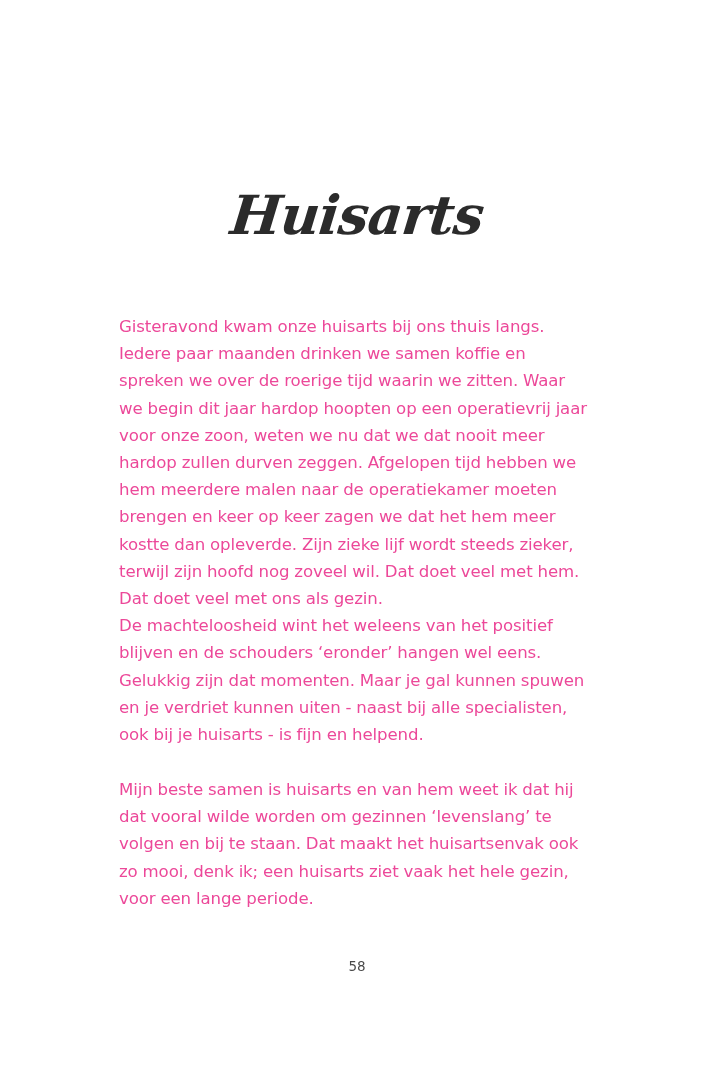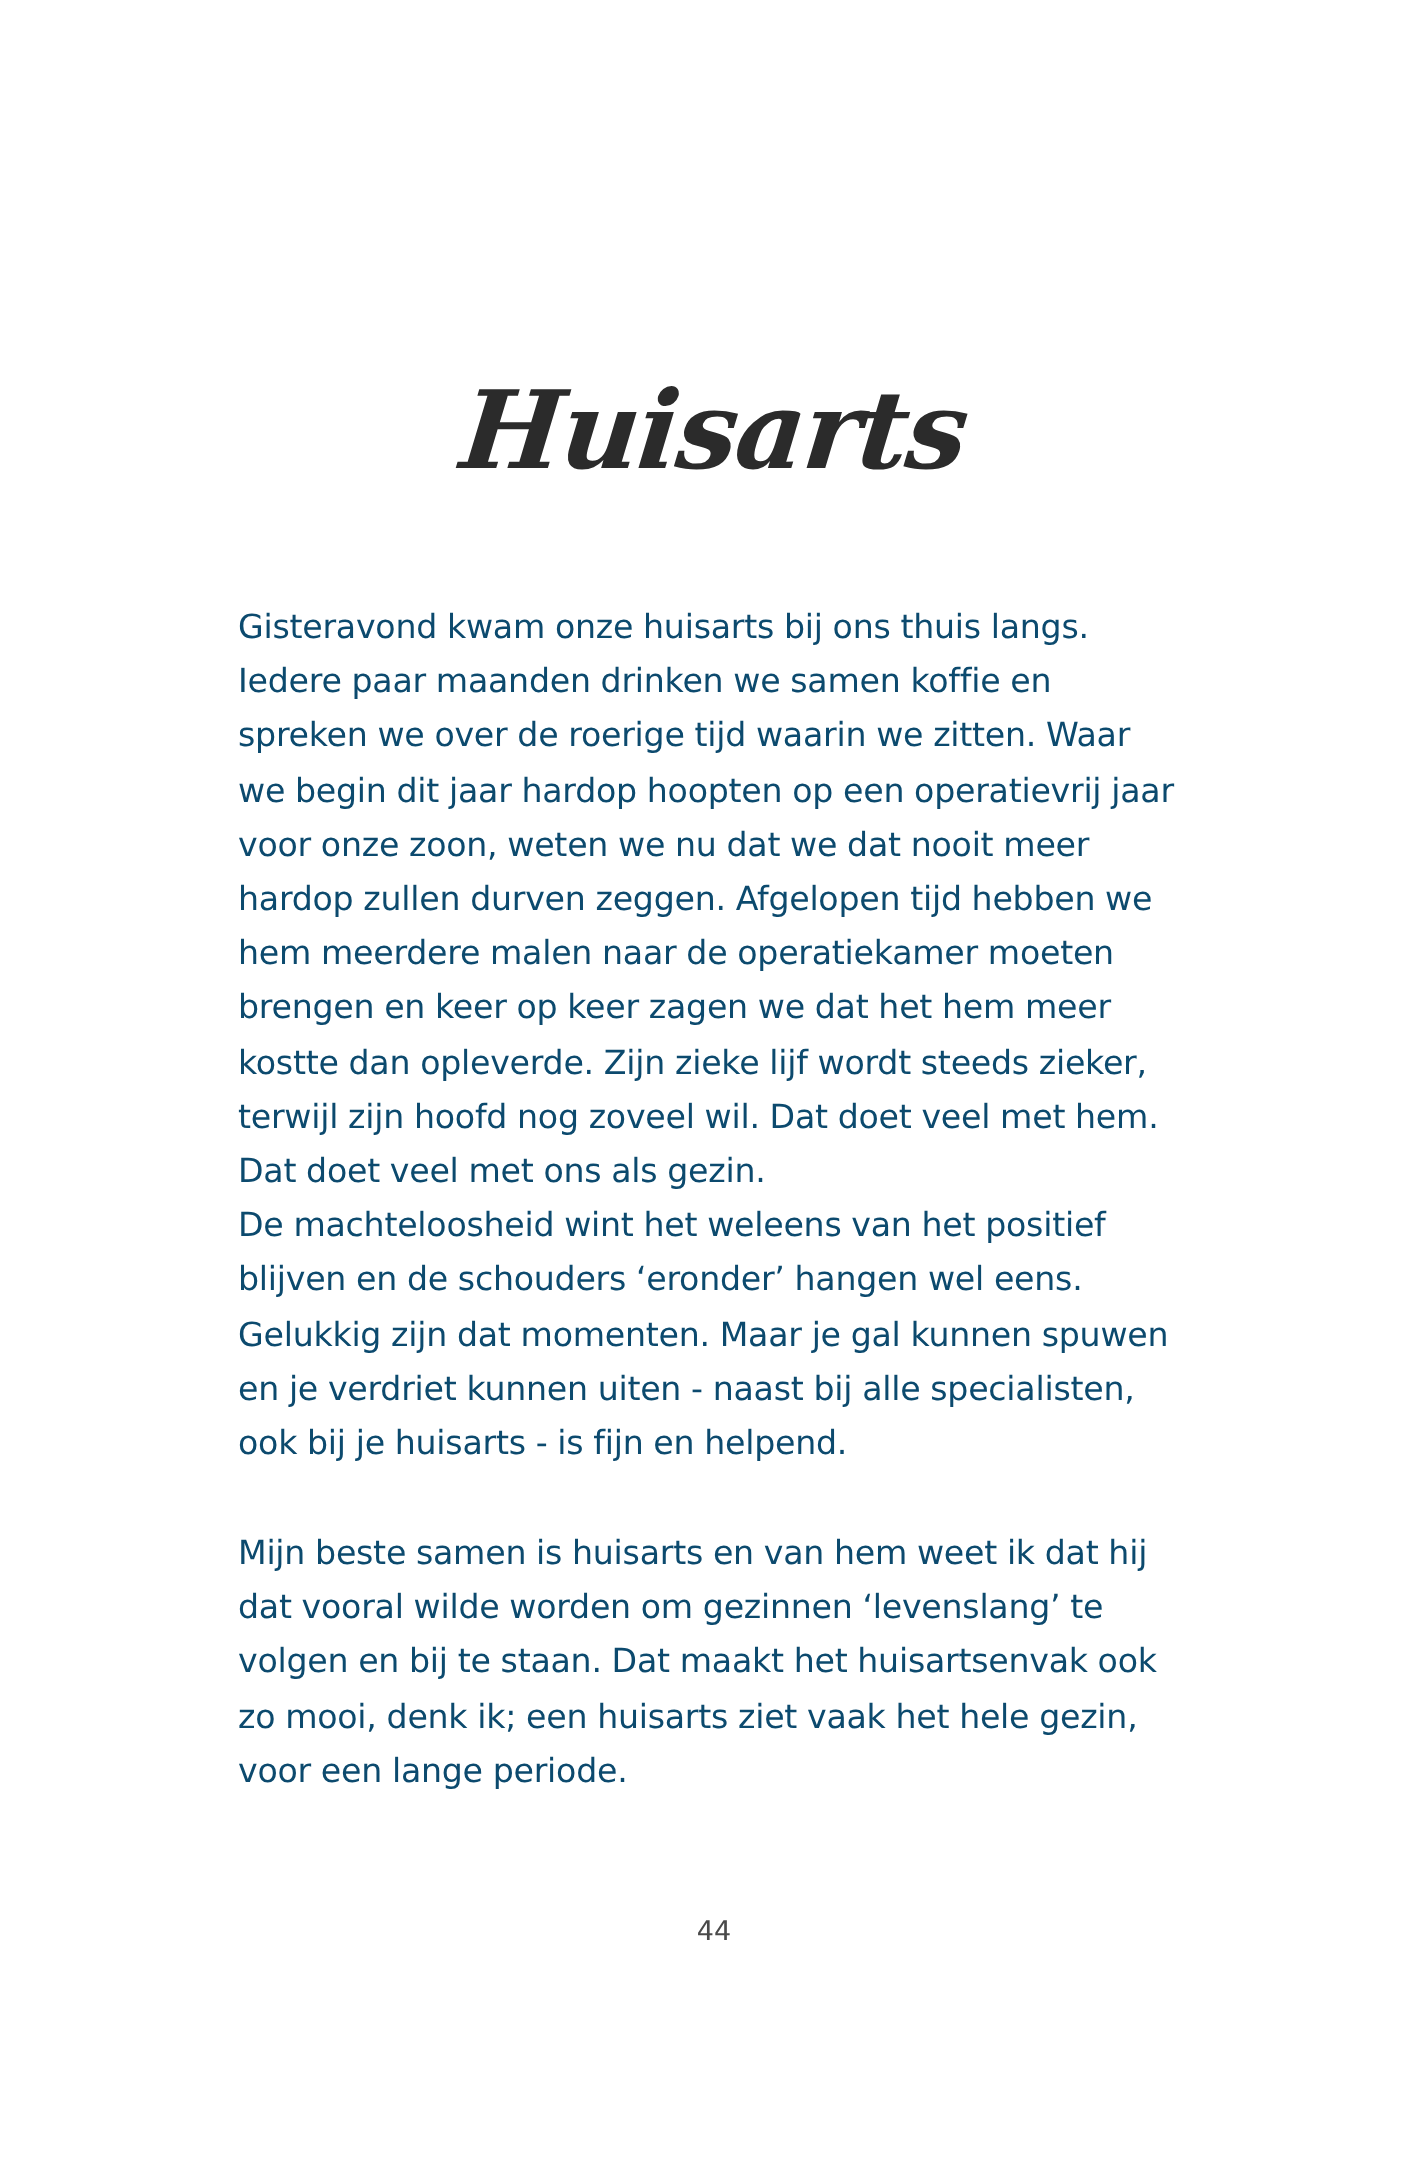--- a/index.html
+++ b/index.html
@@ -35,24 +35,25 @@
     transform: skewX(-6deg);
     line-height: 1.1;
   }
   .body-block {
     position: absolute;
     left: 119px;
     width: 474px;
     font-family: "DejaVu Sans", "Liberation Sans", sans-serif;
     font-size: 16.6px;
     line-height: 27.2px;
-    color: #0c4a6e;
+    color: #ec4899;
     text-align: left;
     letter-spacing: -0.12px;
     word-spacing: -0.2px;
+    margin-top: 13px;
   }
   .block-1 { top: 300px; }
   .block-2 { top: 763px; }
   .para {
     margin: 0;
   }
   .page-number {
     position: absolute;
     top: 958px;
     left: 0;
@@ -72,15 +73,15 @@
 
   <div class="body-block block-1">
     <p class="para">Gisteravond kwam onze huisarts bij ons thuis langs. Iedere paar maanden drinken we samen koffie en spreken we over de roerige tijd waarin we zitten. Waar we begin dit jaar hardop hoopten op een operatievrij jaar voor onze zoon, weten we nu dat we dat nooit meer hardop zullen durven zeggen. Afgelopen tijd hebben we hem meerdere malen naar de operatiekamer moeten brengen en keer op keer zagen we dat het hem meer kostte dan opleverde. Zijn zieke lijf wordt steeds zieker, terwijl zijn hoofd nog zoveel wil. Dat doet veel met hem. Dat doet veel met ons als gezin.</p>
     <p class="para">De machteloosheid wint het weleens van het positief blijven en de schouders ‘eronder’ hangen wel eens. Gelukkig zijn dat momenten. Maar je gal kunnen spuwen en je verdriet kunnen uiten - naast bij alle specialisten, ook bij je huisarts - is fijn en helpend.</p>
   </div>
 
   <div class="body-block block-2">
     <p class="para">Mijn beste samen is huisarts en van hem weet ik dat hij dat vooral wilde worden om gezinnen ‘levenslang’ te volgen en bij te staan. Dat maakt het huisartsenvak ook zo mooi, denk ik; een huisarts ziet vaak het hele gezin, voor een lange periode.</p>
   </div>
 
-  <div class="page-number">44</div>
+  <div class="page-number">58</div>
 
 </div>
 
 </body></html>

